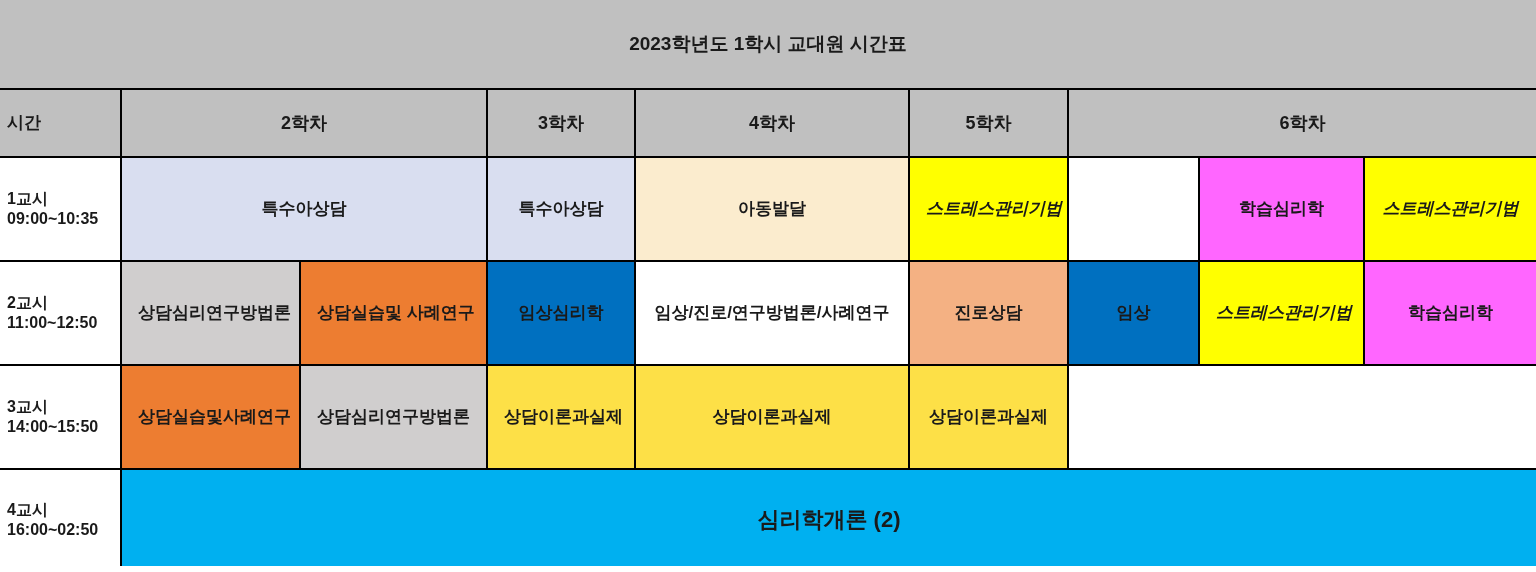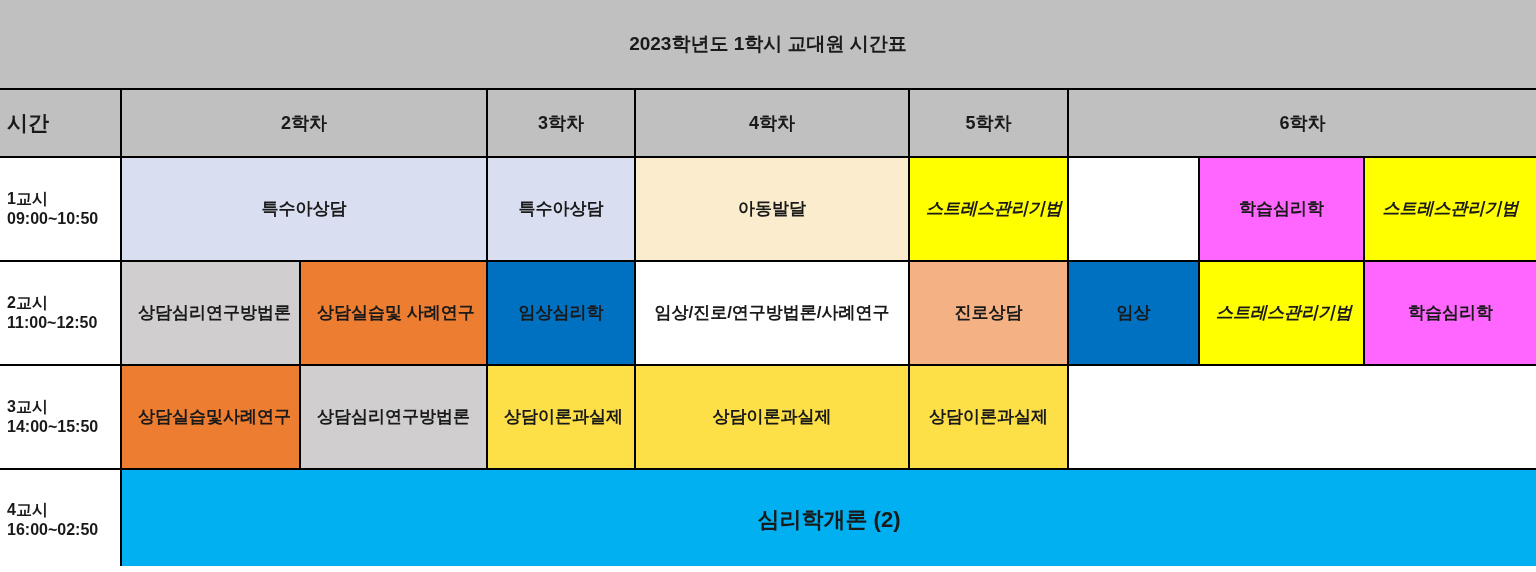--- a/index.html
+++ b/index.html
@@ -53,21 +53,21 @@
 
   
   tr.header-row td {
     height: 66px;
     background: #c0c0c0;
     font-size: 18px;
   }
   tr.header-row td.time-head {
     text-align: left;
     padding-left: 7px;
-    font-size: 21px;
+    font-size: 17px;
     border-left: none;
   }
   tr.header-row td.last-head { border-right: none; }
 
   
   tr.body-row td { height: 102px; }
   tr.body-row td.time-cell {
     text-align: left;
     padding-left: 7px;
     background: #ffffff;
@@ -134,21 +134,21 @@
         <td class="time-head">시간</td>
         <td colspan="2">2학차</td>
         <td>3학차</td>
         <td>4학차</td>
         <td>5학차</td>
         <td colspan="3" class="last-head">6학차</td>
       </tr>
 
       <tr class="body-row">
         <td class="time-cell">1교시
-09:00~10:50</td>
+09:00~10:35</td>
         <td colspan="2" class="c-lavender">특수아상담</td>
         <td class="c-lavender">특수아상담</td>
         <td class="c-cream">아동발달</td>
         <td class="c-yellow">스트레스관리기법</td>
         <td class="c-white empty-cell"></td>
         <td class="c-magenta">학습심리학</td>
         <td class="c-yellow edge-right">스트레스관리기법</td>
       </tr>
 
       <tr class="body-row">

